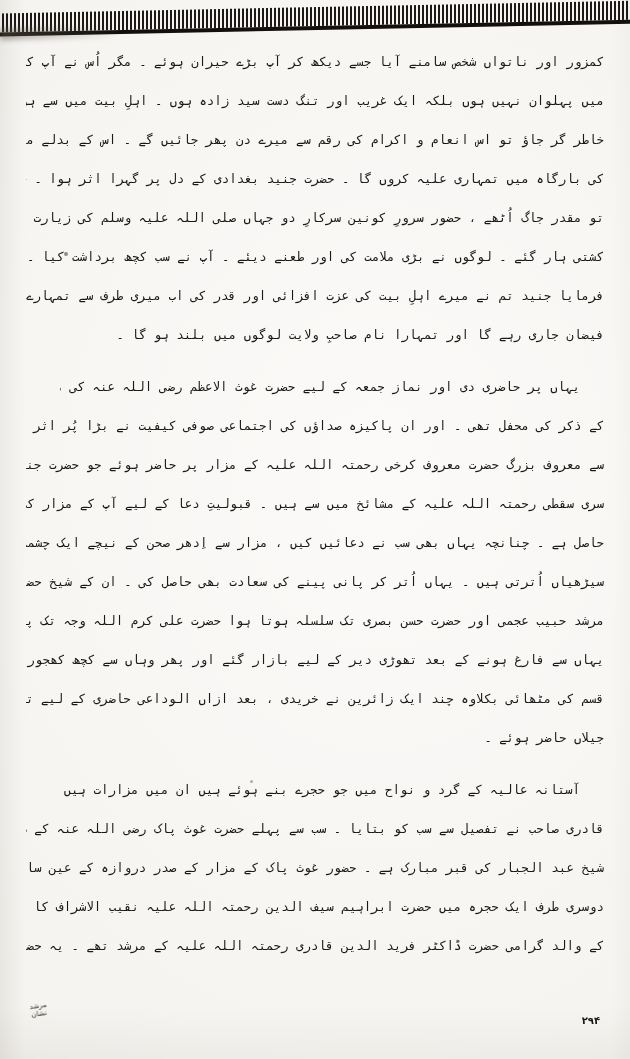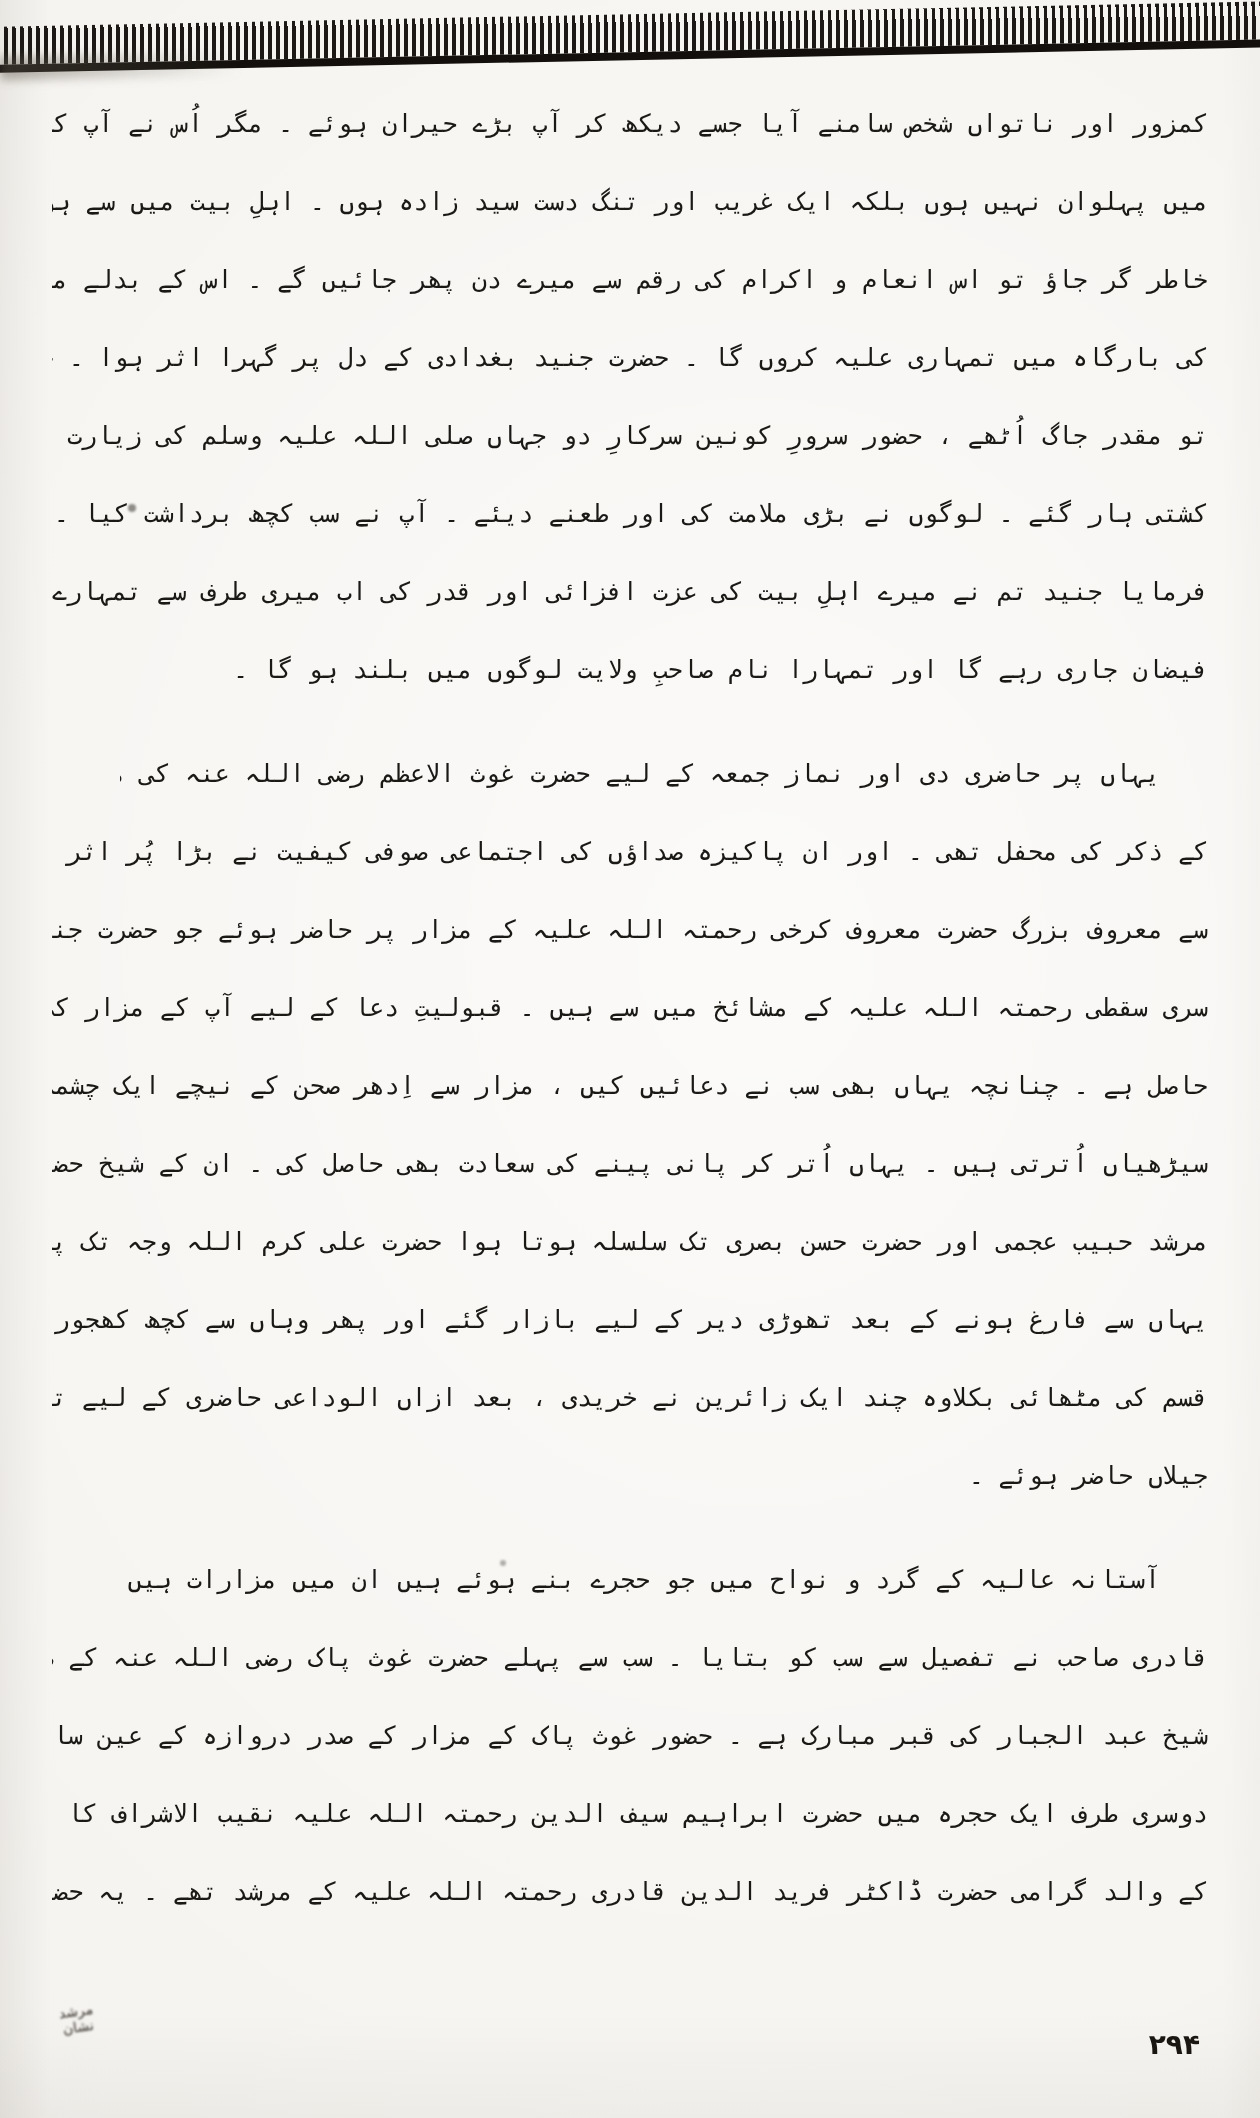--- a/index.html
+++ b/index.html
@@ -37,21 +37,21 @@
   .para + .para{margin-top:13px;}
   .t-line{
     height:39px;line-height:39px;font-size:12.5px;
     white-space:nowrap;overflow:hidden;
     text-align:justify;text-align-last:justify;
   }
   .t-line.last{text-align:center;text-align-last:right;}
   .t-line.indent{padding-right:24px;margin-left:34px;}
   .page-number{
     position:absolute;top:1015px;right:30px;
-    font-size:14px;font-weight:bold;letter-spacing:2px;
+    font-size:10px;font-weight:bold;letter-spacing:2px;
     color:#1a1713;
   }
   .printers-mark{
     position:absolute;top:1002px;left:30px;
     font-size:7px;line-height:8px;
     transform:rotate(-8deg);
     filter:blur(0.4px);
     color:#2c2823;direction:rtl;text-align:center;
   }
   .speck1{position:absolute;top:252px;left:64px;width:4px;height:4px;border-radius:50%;background:rgba(40,35,28,0.5);filter:blur(0.5px);}

